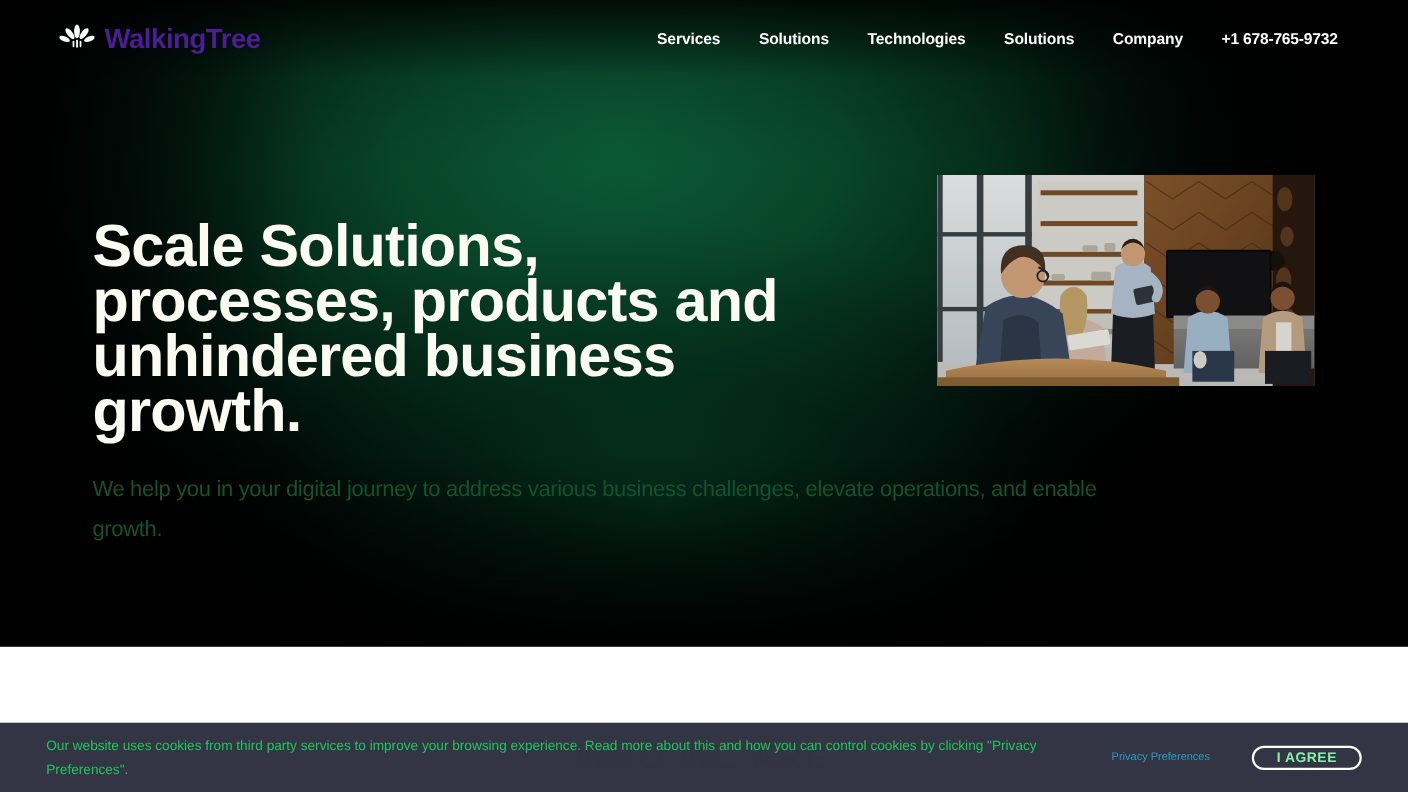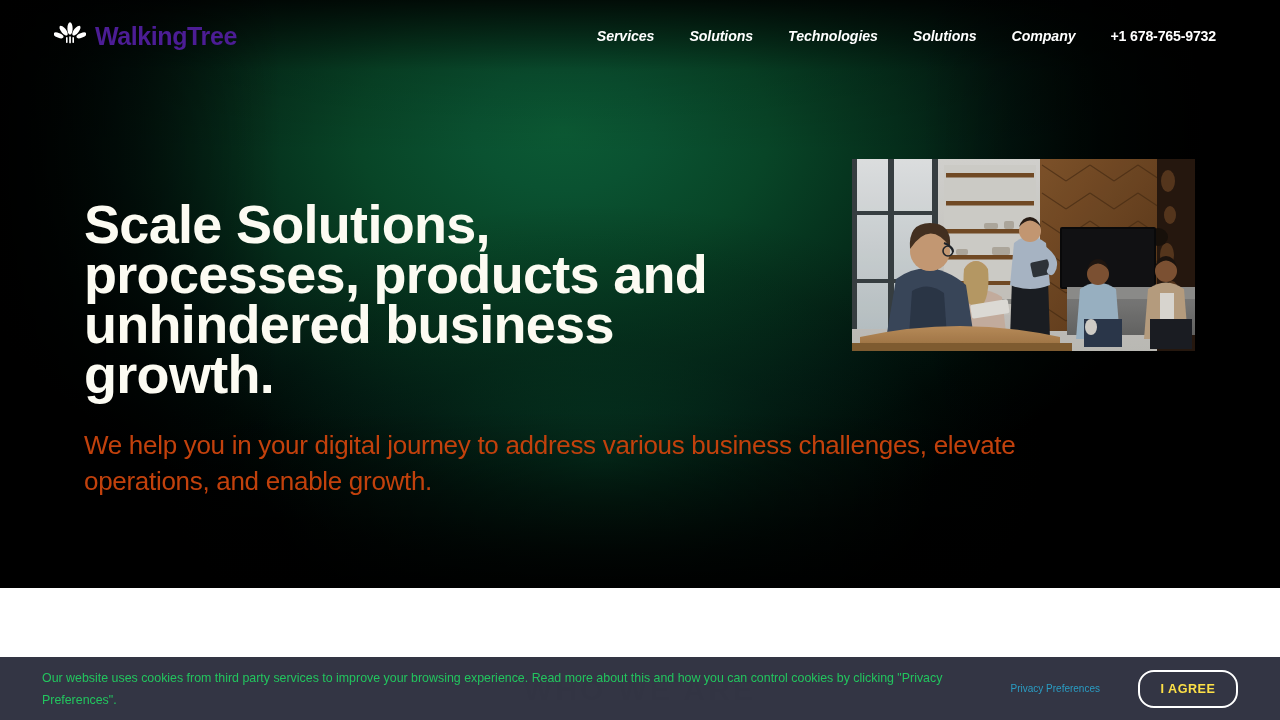--- a/index.html
+++ b/index.html
@@ -60,35 +60,35 @@
   .logo-mark { width:32px; height:30px; display:block; flex:none; }
   .logo-text {
     color:#4c1d95; font-size:25px; font-weight:700; letter-spacing:-0.4px;
     line-height:1; white-space:nowrap;
   }
   .nav { margin-left:auto; margin-right:53px; display:flex; align-items:center; }
   .nav a {
     color:#ffffff; font-size:14.2px; font-weight:700; text-decoration:none;
     white-space:nowrap; letter-spacing:-0.1px; padding:6px 0;
   }
-  .nav .nav-item { margin-right:35px;font-style:italic; }
+  .nav .nav-item { margin-right:35px; }
   .nav .nav-item:last-child { margin-right:0; }
   .nav .nav-phone { margin-right:11px; letter-spacing:-0.2px;text-align:center; }
 
   
   .headline {
     position:absolute; left:84px; top:199px; width:690px;
     color:#fcfbf2;
     font-size:54px; line-height:50px; font-weight:700;
     letter-spacing:-0.7px; z-index:20;
   }
   .subhead {
     position:absolute; left:84px; top:427px; width:960px;
-    color:#c2410c;
-    font-size:26px; line-height:36px; font-weight:400;
+    color:#14532d;
+    font-size:20px; line-height:36px; font-weight:400;
     letter-spacing:-0.3px; z-index:20;
   }
 
   
   .hero-img {
     position:absolute; left:852px; top:159px;
     width:343px; height:192px;
     overflow:hidden; z-index:25;
     background:#2b2a28;
   }
@@ -116,23 +116,23 @@
     margin-left:42px; width:905px;
     color:#22c55e; font-size:12.4px; line-height:22px; font-weight:400;
   }
   .cookie-actions { margin-left:auto; margin-right:42px; display:flex; align-items:center; gap:38px; }
   .prefs-link {
     color:#2a9cc3; font-size:10px; font-weight:400;
     text-decoration:none; white-space:nowrap;
   }
   .agree-btn {
     display:inline-flex; align-items:center; justify-content:center;
-    min-width:100px; height:38px; padding:0 18px;
+    min-width:100px; height:22px; padding:0 18px;
     border:2px solid #ffffff; border-radius:16px;
-    background:transparent; color:#fde047;
+    background:transparent; color:#86efac;
     font-family:"Liberation Sans", sans-serif;
     font-size:12.6px; font-weight:700; letter-spacing:.5px;
     cursor:pointer; white-space:nowrap;
   }
 </style>
 </head>
 <body>
 
 <div id="page">
 

